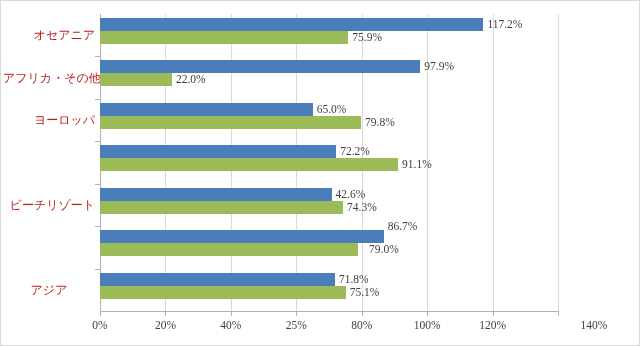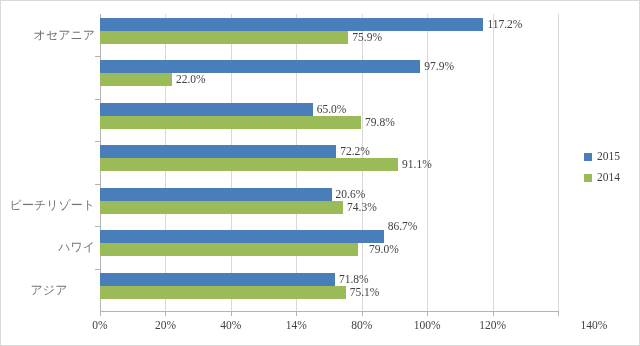--- a/index.html
+++ b/index.html
@@ -79,21 +79,21 @@
     line-height: 13px;
     font-family: "Liberation Serif", "DejaVu Serif", serif;
   }
   
   .cat-name {
     position: absolute;
     right: 0;
     width: 92px;
     text-align: right;
     font-size: 12px;
-    color: #737373;
+    color: #b91c1c;
     white-space: nowrap;
     font-family: "Liberation Serif", "DejaVu Serif", serif;
   }
   #cat-label-col {
     position: absolute;
     left: 0;
     top: 13px;
     width: 94px;
     height: 297px;
   }
@@ -130,22 +130,23 @@
   }
   .legend-text { line-height: 11px; }
 </style>
 </head>
 <body>
 
 <div id="chart-frame">
 
   <div id="cat-label-col">
       <div class="cat-name" style="top: 13.2143px;">オセアニア</div>
+      <div class="cat-name" style="top: 55.6429px;">アフリカ・その他</div>
+      <div class="cat-name" style="top: 98.0714px;">ヨーロッパ</div>
       <div class="cat-name" style="top: 182.929px;">ビーチリゾート</div>
-      <div class="cat-name" style="top: 225.357px;">ハワイ</div>
       <div class="cat-name" style="top: 267.786px; text-align: center;">アジア</div>
     </div>
 
   <div id="axis-line-y"></div>
   <div id="axis-line-x"></div>
 
   <div id="plot-area">
       <div class="gridline" style="left: 65.4286px;"></div>
       <div class="gridline" style="left: 130.857px;"></div>
       <div class="gridline" style="left: 196.286px;"></div>
@@ -163,52 +164,42 @@
       <div class="bar-label" style="top: 59.4286px; left: 75.9714px;">22.0%</div>
       <div class="bar bar-2015" style="top: 88.8571px; width: 212.643px; background: rgb(74, 126, 187);"></div>
       <div class="bar-label" style="top: 88.8571px; left: 216.643px;">65.0%</div>
       <div class="bar bar-2014" style="top: 101.857px; width: 261.06px; background: rgb(155, 187, 89);"></div>
       <div class="bar-label" style="top: 101.857px; left: 265.06px;">79.8%</div>
       <div class="bar bar-2015" style="top: 131.286px; width: 236.197px; background: rgb(74, 126, 187);"></div>
       <div class="bar-label" style="top: 131.286px; left: 240.197px; text-align: right;">72.2%</div>
       <div class="bar bar-2014" style="top: 144.286px; width: 298.027px; background: rgb(155, 187, 89);"></div>
       <div class="bar-label" style="top: 144.286px; left: 302.027px;">91.1%</div>
       <div class="bar bar-2015" style="top: 173.714px; width: 231.617px; background: rgb(74, 126, 187);"></div>
-      <div class="bar-label" style="top: 173.714px; left: 235.617px;">20.6%</div>
+      <div class="bar-label" style="top: 173.714px; left: 235.617px;">42.6%</div>
       <div class="bar bar-2014" style="top: 186.714px; width: 243.067px; background: rgb(155, 187, 89);"></div>
       <div class="bar-label" style="top: 186.714px; left: 247.067px;">74.3%</div>
       <div class="bar bar-2015" style="top: 216.143px; width: 283.633px; background: rgb(74, 126, 187);"></div>
       <div class="bar-label" style="top: 206px; left: 287.633px;">86.7%</div>
       <div class="bar bar-2014" style="top: 229.143px; width: 258.443px; background: rgb(155, 187, 89);"></div>
       <div class="bar-label" style="top: 229.143px; left: 269px;">79.0%</div>
       <div class="bar bar-2015" style="top: 258.571px; width: 234.889px; background: rgb(74, 126, 187);"></div>
       <div class="bar-label" style="top: 258.571px; left: 238.889px;">71.8%</div>
       <div class="bar bar-2014" style="top: 271.571px; width: 245.684px; background: rgb(155, 187, 89);"></div>
       <div class="bar-label" style="top: 271.571px; left: 249.684px;">75.1%</div>
     </div>
 
-  <div id="legend">
-    <div class="legend-entry">
-      <span class="legend-swatch" style="background: rgb(74, 126, 187);"></span>
-      <span class="legend-text">2015</span>
-    </div>
-    <div class="legend-entry">
-      <span class="legend-swatch" style="background: rgb(155, 187, 89);"></span>
-      <span class="legend-text">2014</span>
-    </div>
-  </div>
 
 <div class="tick-mark" style="left: 99px;"></div>
     <div class="xtick-label" style="left: 99px;">0%</div>
     <div class="tick-mark" style="left: 164.429px;"></div>
     <div class="xtick-label" style="left: 164.429px;">20%</div>
     <div class="tick-mark" style="left: 229.857px;"></div>
     <div class="xtick-label" style="left: 229.857px;">40%</div>
     <div class="tick-mark" style="left: 295.286px;"></div>
-    <div class="xtick-label" style="left: 295.286px;">14%</div>
+    <div class="xtick-label" style="left: 295.286px;">25%</div>
     <div class="tick-mark" style="left: 360.714px;"></div>
     <div class="xtick-label" style="left: 360.714px;">80%</div>
     <div class="tick-mark" style="left: 426.143px;"></div>
     <div class="xtick-label" style="left: 426.143px;">100%</div>
     <div class="tick-mark" style="left: 491.571px;"></div>
     <div class="xtick-label" style="left: 491.571px;">120%</div>
     <div class="tick-mark" style="left: 557px;"></div>
     <div class="xtick-label" style="left: 557px; margin-left: 36px;">140%</div>
     <div class="ytick-mark" style="top: 55.4286px;"></div>
     <div class="ytick-mark" style="top: 97.8571px;"></div>

